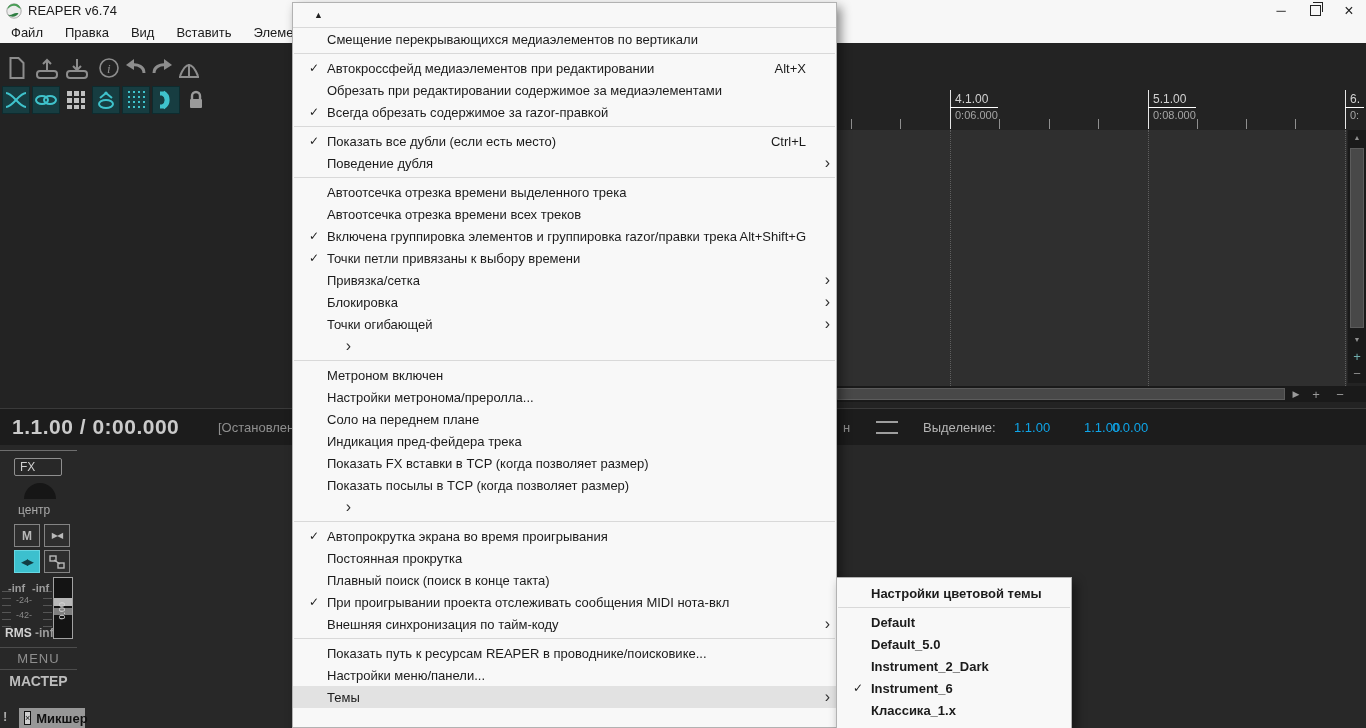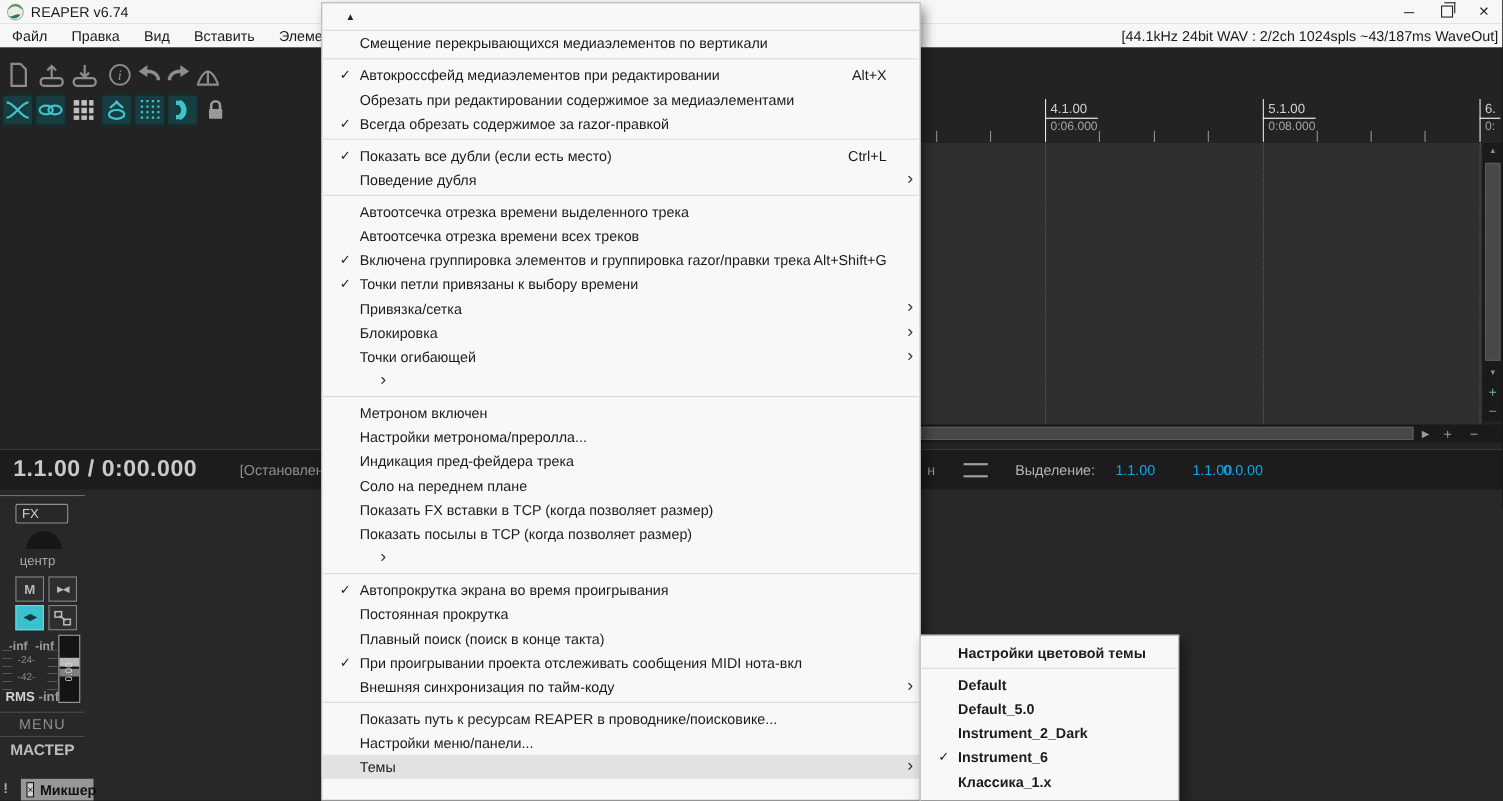--- a/index.html
+++ b/index.html
@@ -111,21 +111,20 @@
     </div>
   </div>
 
   <div class="menubar">
     <div class="menubar-item">Файл</div>
     <div class="menubar-item">Правка</div>
     <div class="menubar-item">Вид</div>
     <div class="menubar-item">Вставить</div>
     <div class="menubar-item">Элемент</div>
     <div class="menubar-item">Трек</div>
-    <div class="audioinfo">[44.1kHz 24bit WAV : 2/2ch 1024spls ~43/187ms WaveOut]</div>
   </div>
 
   <div class="tb-row1">
     <div class="tbi" style="left:4px">
       <svg width="18" height="24" viewBox="0 0 18 24">
           <path d="M2.5 2h8l5 5v15h-13z" fill="none" stroke="#8d8d8d" stroke-width="2"></path>
         </svg>
       </div>
     <div class="tbi" style="left:34px">
       <svg width="26" height="24" viewBox="0 0 26 24">
@@ -427,27 +426,27 @@
         <span class="ar"></span>
       </div>
     <div class="mi">
         <span class="chk"></span>
         <span class="lbl">Настройки метронома/преролла...</span>
         <span class="sc"></span>
         <span class="ar"></span>
       </div>
     <div class="mi">
         <span class="chk"></span>
+        <span class="lbl">Соло на переднем плане</span>
+        <span class="sc"></span>
+        <span class="ar"></span>
+      </div>
+    <div class="mi">
+        <span class="chk"></span>
         <span class="lbl">Индикация пред-фейдера трека</span>
-        <span class="sc"></span>
-        <span class="ar"></span>
-      </div>
-    <div class="mi">
-        <span class="chk"></span>
-        <span class="lbl">Соло на переднем плане</span>
         <span class="sc"></span>
         <span class="ar"></span>
       </div>
     <div class="mi">
         <span class="chk"></span>
         <span class="lbl">Показать FX вставки в TCP (когда позволяет размер)</span>
         <span class="sc"></span>
         <span class="ar"></span>
       </div>
     <div class="mi">

